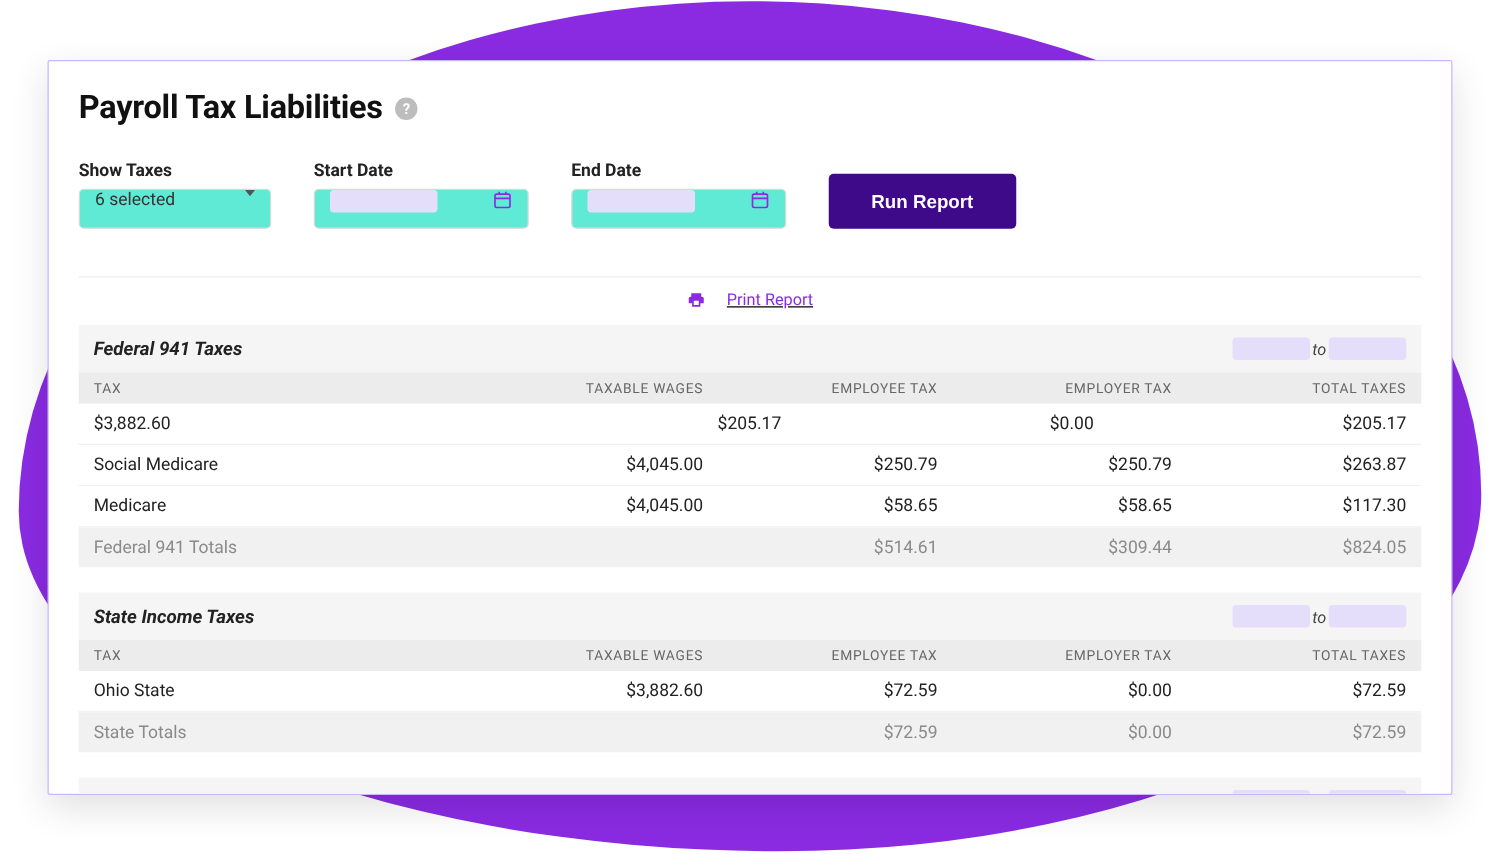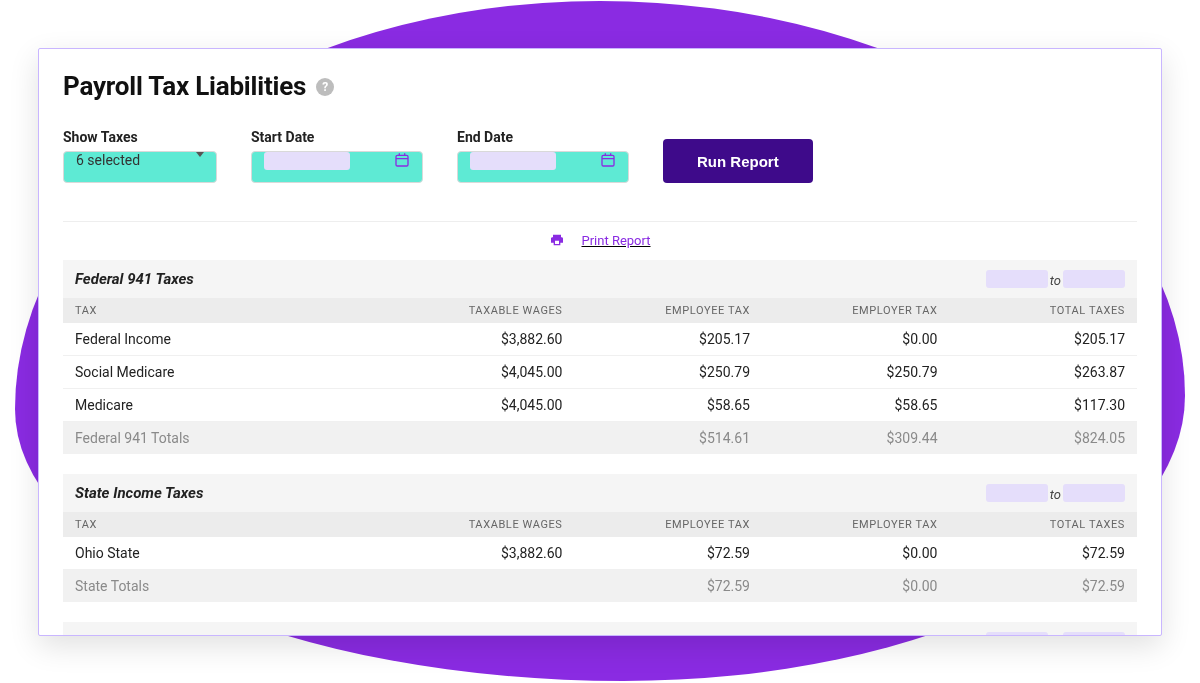--- a/index.html
+++ b/index.html
@@ -191,21 +191,20 @@
       </div>
     </div>
     <div class="thead-row five">
       <div>TAX</div>
       <div>TAXABLE WAGES</div>
       <div>EMPLOYEE TAX</div>
       <div>EMPLOYER TAX</div>
       <div>TOTAL TAXES</div>
     </div>
     <div class="data-row five">
-      <div>Federal Income</div>
       <div>$3,882.60</div>
       <div>$205.17</div>
       <div>$0.00</div>
       <div>$205.17</div>
     </div>
     <div class="data-row five">
       <div>Social Medicare</div>
       <div>$4,045.00</div>
       <div>$250.79</div>
       <div>$250.79</div>

